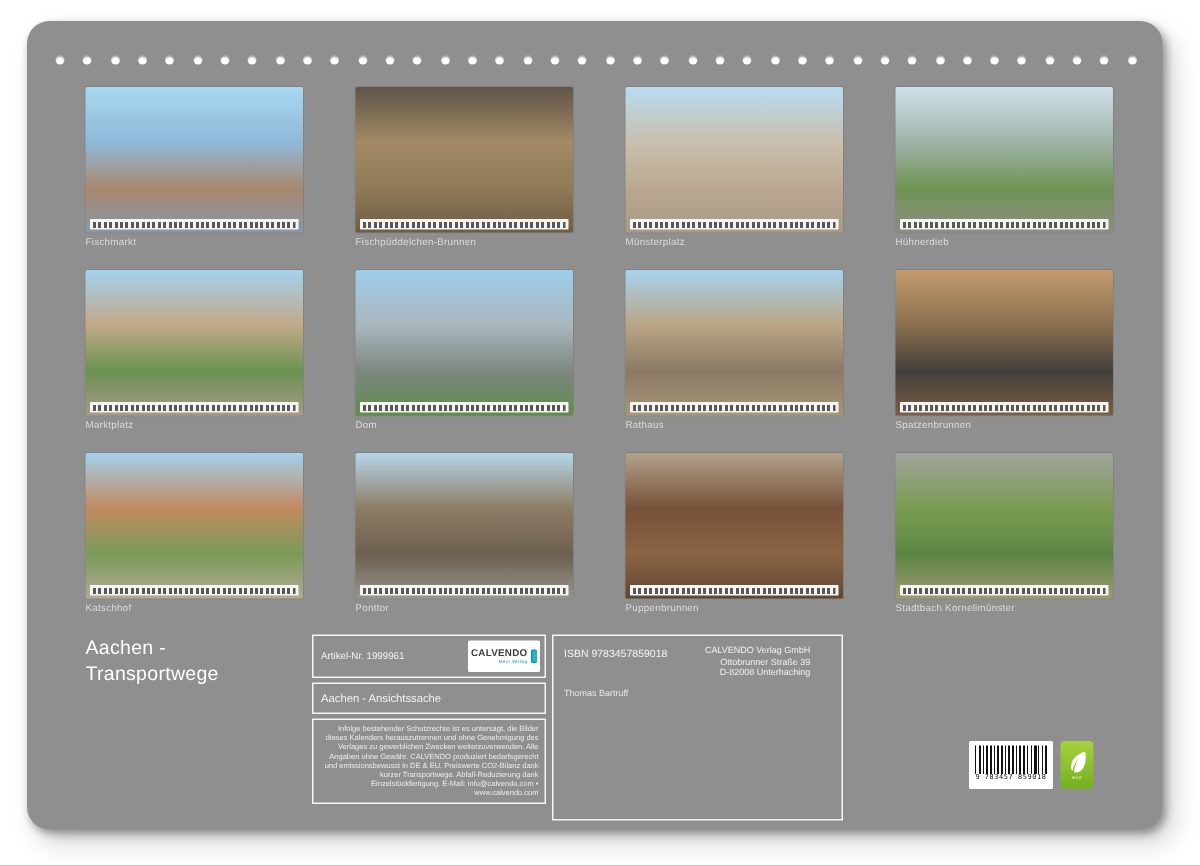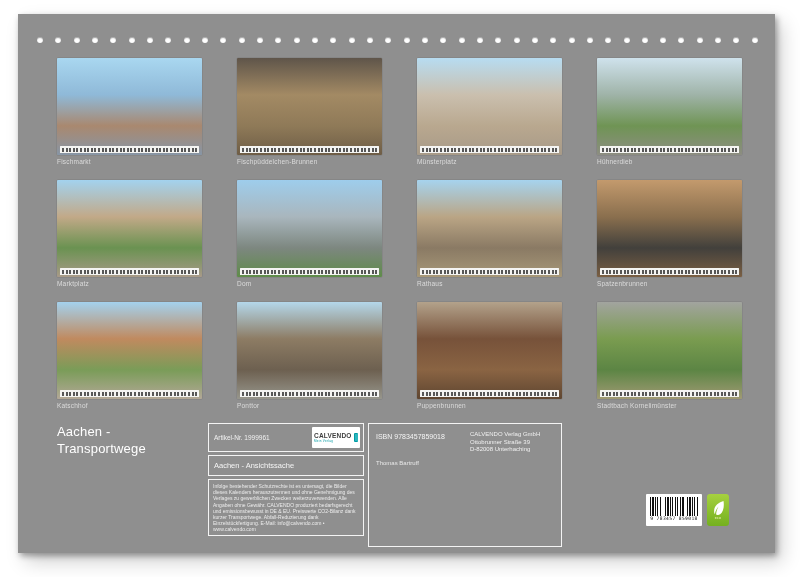--- a/index.html
+++ b/index.html
@@ -2,21 +2,21 @@
 <html><head>
 <meta charset="utf-8">
 <style>
   html,body{margin:0;padding:0;}
   body{
     width:800px;height:577px;position:relative;background:#ffffff;
     font-family:"Liberation Sans", sans-serif;overflow:hidden;
   }
   .cover{
     position:absolute;left:18px;top:14px;width:757px;height:539px;
-    background:#8f8f8f;border-radius:0;
+    background:#8f8f8f;border-radius:15px;
     box-shadow:2px 3px 6px rgba(0,0,0,0.35), 7px 9px 18px rgba(0,0,0,0.18);
   }
   
   .holes{
     position:absolute;left:19px;right:17px;top:23px;height:6px;
     display:flex;justify-content:space-between;align-items:center;
   }
   .hole{
     width:6px;height:6px;border-radius:50%;background:#ffffff;
     box-shadow:inset 0 1px 1px rgba(0,0,0,0.35);
@@ -45,21 +45,21 @@
     margin-top:3px;font-size:6.5px;line-height:7px;color:#dcdcdc;
     letter-spacing:0.2px;white-space:nowrap;overflow:hidden;
   }
   
   .title{
     position:absolute;left:39px;top:410px;color:#ffffff;
     font-size:13px;line-height:16.5px;font-weight:400;letter-spacing:0.2px;
   }
   .ibox{
     position:absolute;border:1px solid rgba(255,255,255,0.9);
-    color:#f0f0f0;box-sizing:border-box;
+    color:#f0f0f0;box-sizing:border-box;text-align:right;
   }
   .boxA1{left:190px;top:409px;width:156px;height:29px;display:flex;align-items:center;justify-content:space-between;padding:0 3px 0 5px;}
   .artikel{font-size:6.5px;color:#f2f2f2;}
   .clogo{
     width:48px;height:21px;background:#ffffff;border-radius:1px;
     display:flex;align-items:center;justify-content:center;gap:2px;padding:0 2px;box-sizing:border-box;
   }
   .clogo-textcol{display:flex;flex-direction:column;line-height:1;}
   .clogo-name{font-size:6.5px;font-weight:bold;color:#3d3d3d;letter-spacing:0.2px;}
   .clogo-tag{font-size:3px;color:#009ba4;margin-top:0.5px;letter-spacing:0.3px;}

